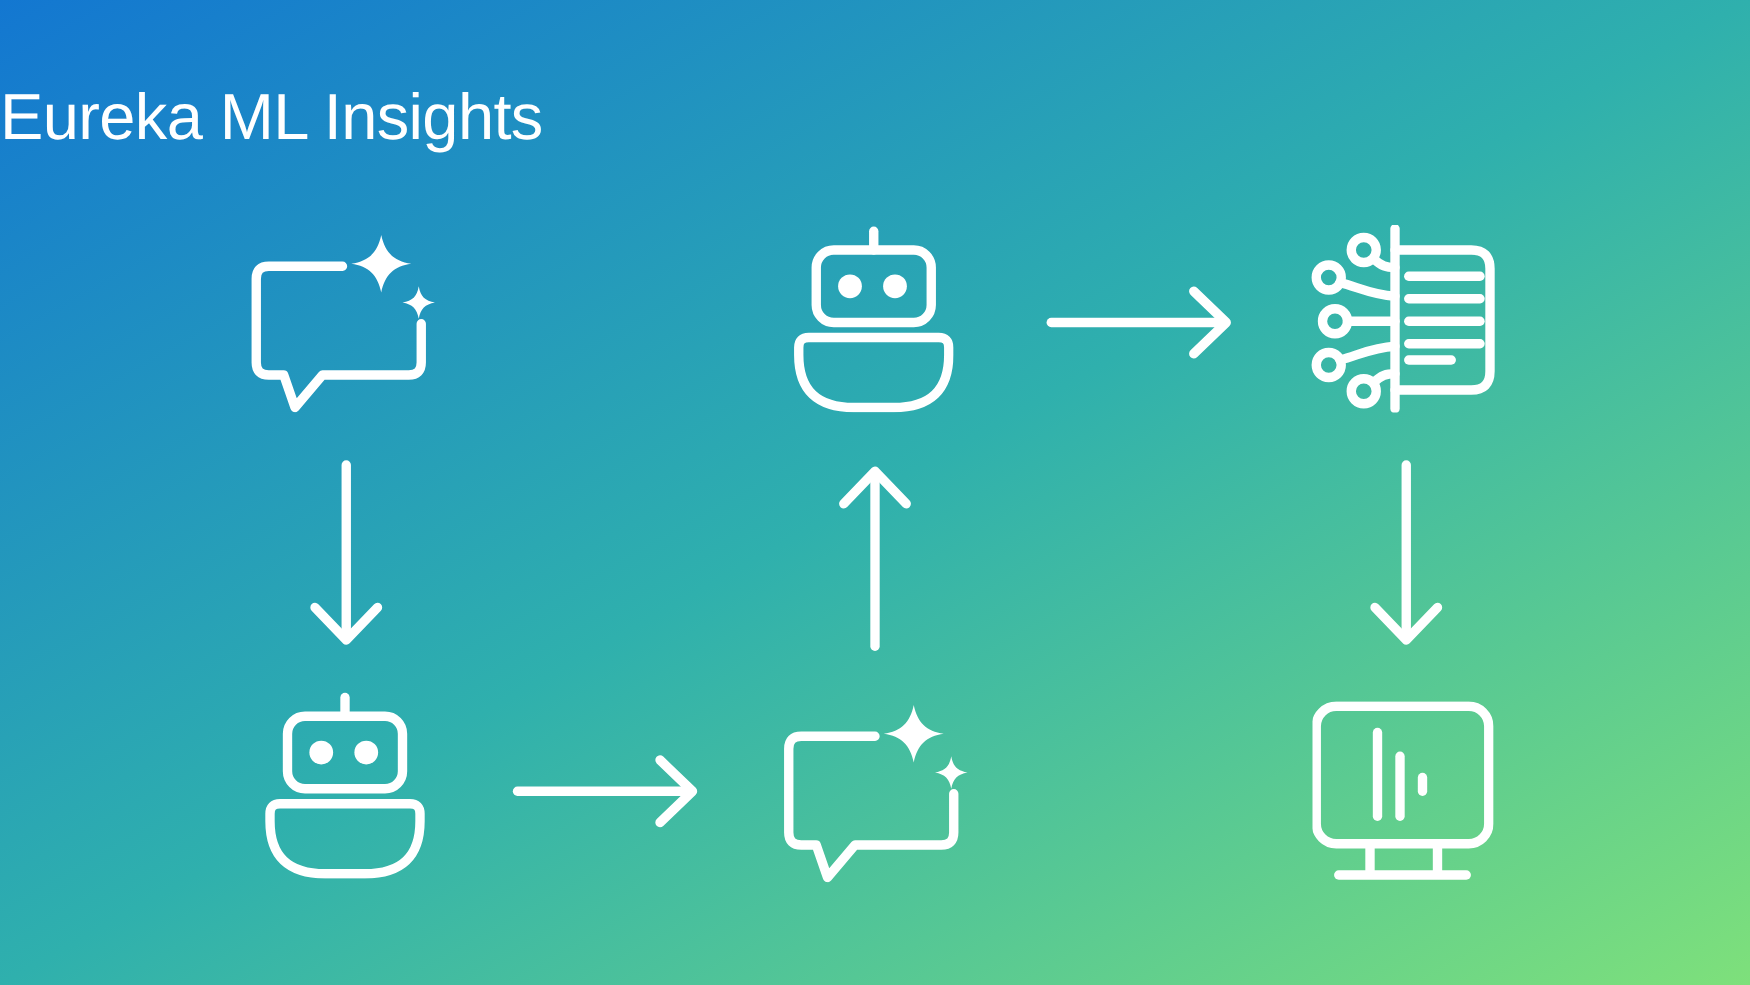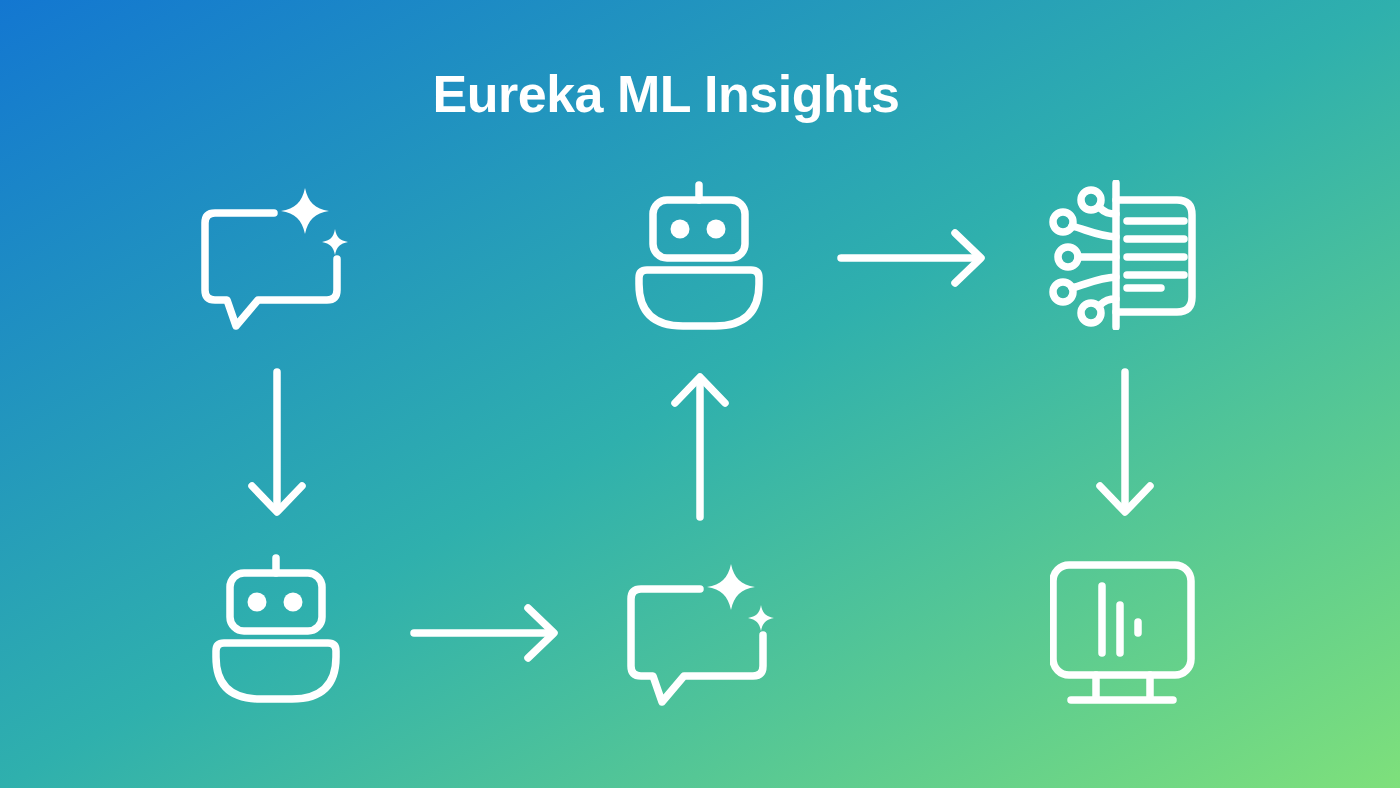--- a/index.html
+++ b/index.html
@@ -21,24 +21,24 @@
     height: 788px;
     background: linear-gradient(to bottom right, var(--g1) 0%, var(--g2) 50%, var(--g3) 100%);
     font-family: "Liberation Sans", sans-serif;
   }
   .title {
     position: absolute;
     top: 66px;
     left: 0;
     width: 1332px;
     margin: 0;
-    text-align: center;
+    text-align: left;
     color: var(--ink);
     font-size: 52px;
-    font-weight: 700;
+    font-weight: 400;
     letter-spacing: -0.5px;
     line-height: 1.1;
   }
   .node, .arrow {
     position: absolute;
   }
   .icon {
     display: block;
   }
   .stroke {

